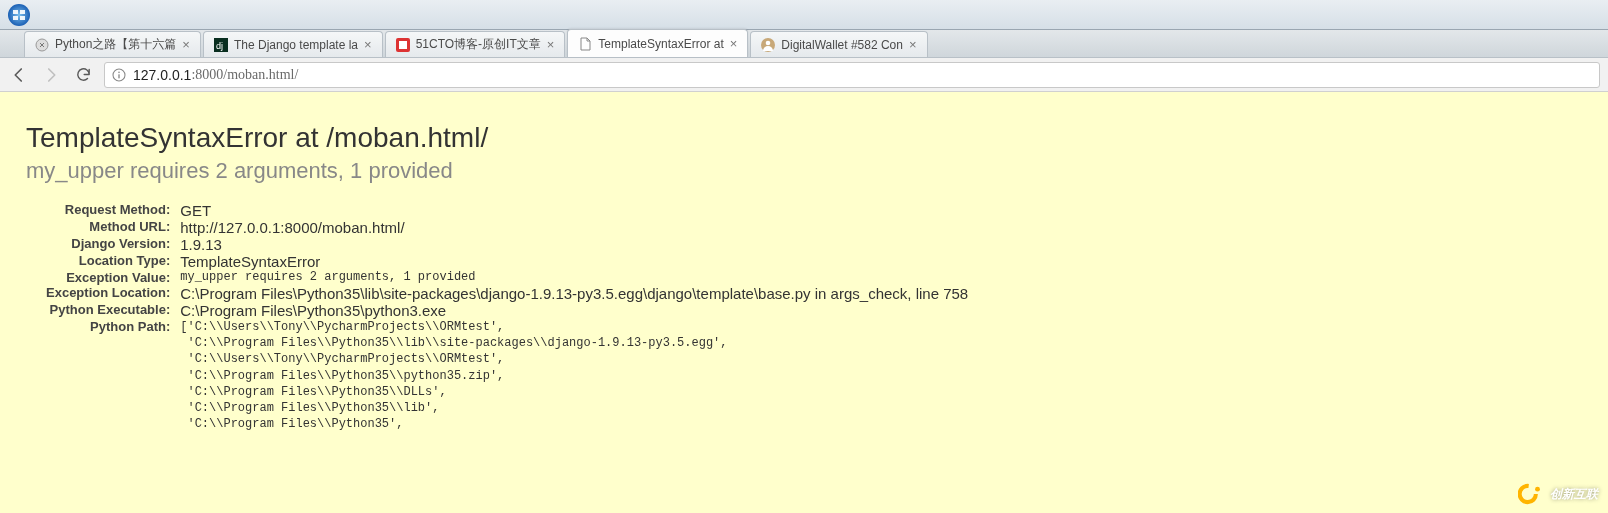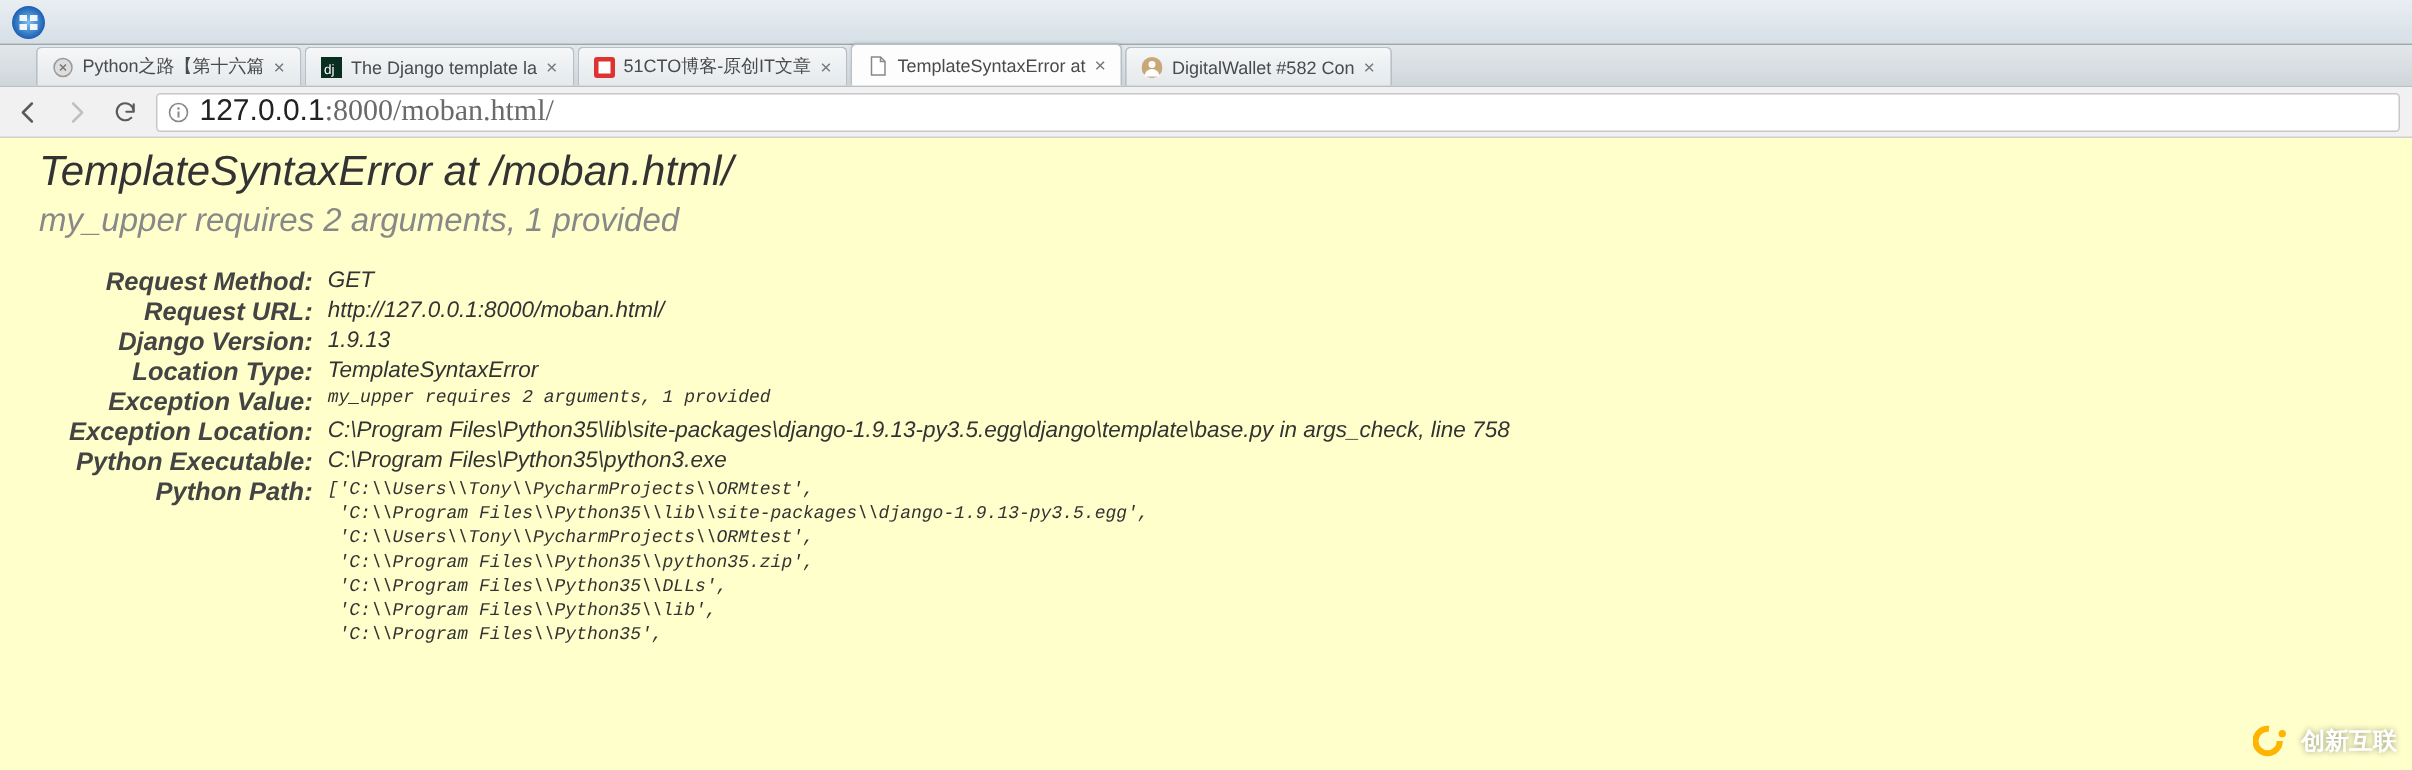--- a/index.html
+++ b/index.html
@@ -15,37 +15,37 @@
   .tab { display: flex; align-items: center; height: 26px; padding: 0 10px; margin-right: 2px; background: linear-gradient(#f5f7f8,#e5e9ec); border: 1px solid #b8c0c7; border-bottom: none; border-radius: 4px 4px 0 0; font-size: 12px; color: #4a4a4a; max-width: 235px; min-width: 160px; position: relative; }
   .tab.active { background: #fdfdfd; height: 28px; box-shadow: 0 -1px 2px rgba(0,0,0,.08); }
   .tab .favicon { width: 14px; height: 14px; margin-right: 6px; flex: none; display: flex; align-items: center; justify-content: flex-start; }
   .tab .title { white-space: nowrap; overflow: hidden; text-overflow: ellipsis; flex: 1; }
   .tab .close { margin-left: 6px; color: #777; font-size: 13px; cursor: pointer; flex: none; }
 
   
   .toolbar { height: 34px; background: #f1f1f1; display: flex; align-items: center; padding: 0 8px; border-bottom: 1px solid #d0d0d0; gap: 10px; }
   .nav-btn { width: 22px; height: 22px; display: flex; align-items: center; justify-content: center; color: #5a5a5a; cursor: pointer; }
   .nav-btn.disabled { color: #b8b8b8; cursor: default; }
-  .addr { flex: 1; display: flex; align-items: center; height: 26px; background: #fff; border: 1px solid #c8c8c8; border-radius: 3px; padding: 0 6px; font-size: 20px; color: #5b5b5b; }
+  .addr { flex: 1; display: flex; align-items: center; height: 26px; background: #fff; border: 1px solid #c8c8c8; border-radius: 3px; padding: 0 6px; font-size: 14px; color: #5b5b5b; }
   .addr .info-icon { width: 16px; height: 16px; margin-right: 6px; color: #7a7a7a; }
   .addr .host { color: #222; }
   .addr .path { color: #6a6a6a; font-family: Liberation Serif, serif; }
 
   
-  .errorpage { padding: 6px 26px; font-family: "Segoe UI", Arial, sans-serif; font-style: italic; }
+  .errorpage { padding: 30px 26px; font-family: "Segoe UI", Arial, sans-serif; }
   .errorpage h1 { font-size: 28px; font-weight: 400; color: #333; margin-bottom: 4px; }
   .errorpage h2 { font-size: 22px; font-weight: 400; color: #888; margin-bottom: 18px; }
   table.meta { border-collapse: collapse; margin-left: 20px; }
-  table.meta th { text-align: right; font-weight: 700; color: #444; padding-right: 10px; font-size: 17px; vertical-align: top; white-space: nowrap; }
+  table.meta th { text-align: right; font-weight: 700; color: #444; padding-right: 10px; font-size: 13px; vertical-align: top; white-space: nowrap; }
   table.meta td { font-size: 15px; color: #333; vertical-align: top; }
   table.meta td.mono, table.meta td .mono { font-family: Consolas, "Courier New", monospace; font-size: 12px; color: #333; }
   .pathlist { font-family: Consolas, "Courier New", monospace; font-size: 12px; white-space: pre; line-height: 1.35; }
 
   
-  .watermark { position: absolute; right: 10px; bottom: 6px; display: flex; align-items: center; gap: 6px; color: #fff; font-size: 16px; font-weight: 700; text-shadow: 0 0 4px rgba(0,0,0,.4); }
+  .watermark { position: absolute; right: 10px; bottom: 6px; display: flex; align-items: center; gap: 6px; color: #fff; font-size: 12px; font-weight: 700; text-shadow: 0 0 4px rgba(0,0,0,.4); font-style: italic; }
   .watermark .logo { width: 26px; height: 26px; }
 </style>
 </head>
 <body>
 
 <div class="titlebar">
   <div class="start-orb">
     <svg viewBox="0 0 24 24">
         <circle cx="12" cy="12" r="11" fill="url(#g)"></circle>
         <defs>
@@ -144,21 +144,21 @@
 <div class="errorpage">
   <h1>TemplateSyntaxError at /moban.html/</h1>
   <h2>my_upper requires 2 arguments, 1 provided</h2>
   <table class="meta">
     <tbody>
         <tr>
           <th>Request Method:</th>
           <td>GET</td>
         </tr>
     <tr>
-          <th>Request URL:</th>
+          <th>Method URL:</th>
           <td>http://127.0.0.1:8000/moban.html/</td>
         </tr>
     <tr>
           <th>Django Version:</th>
           <td>1.9.13</td>
         </tr>
     <tr>
           <th>Location Type:</th>
           <td>TemplateSyntaxError</td>
         </tr>

